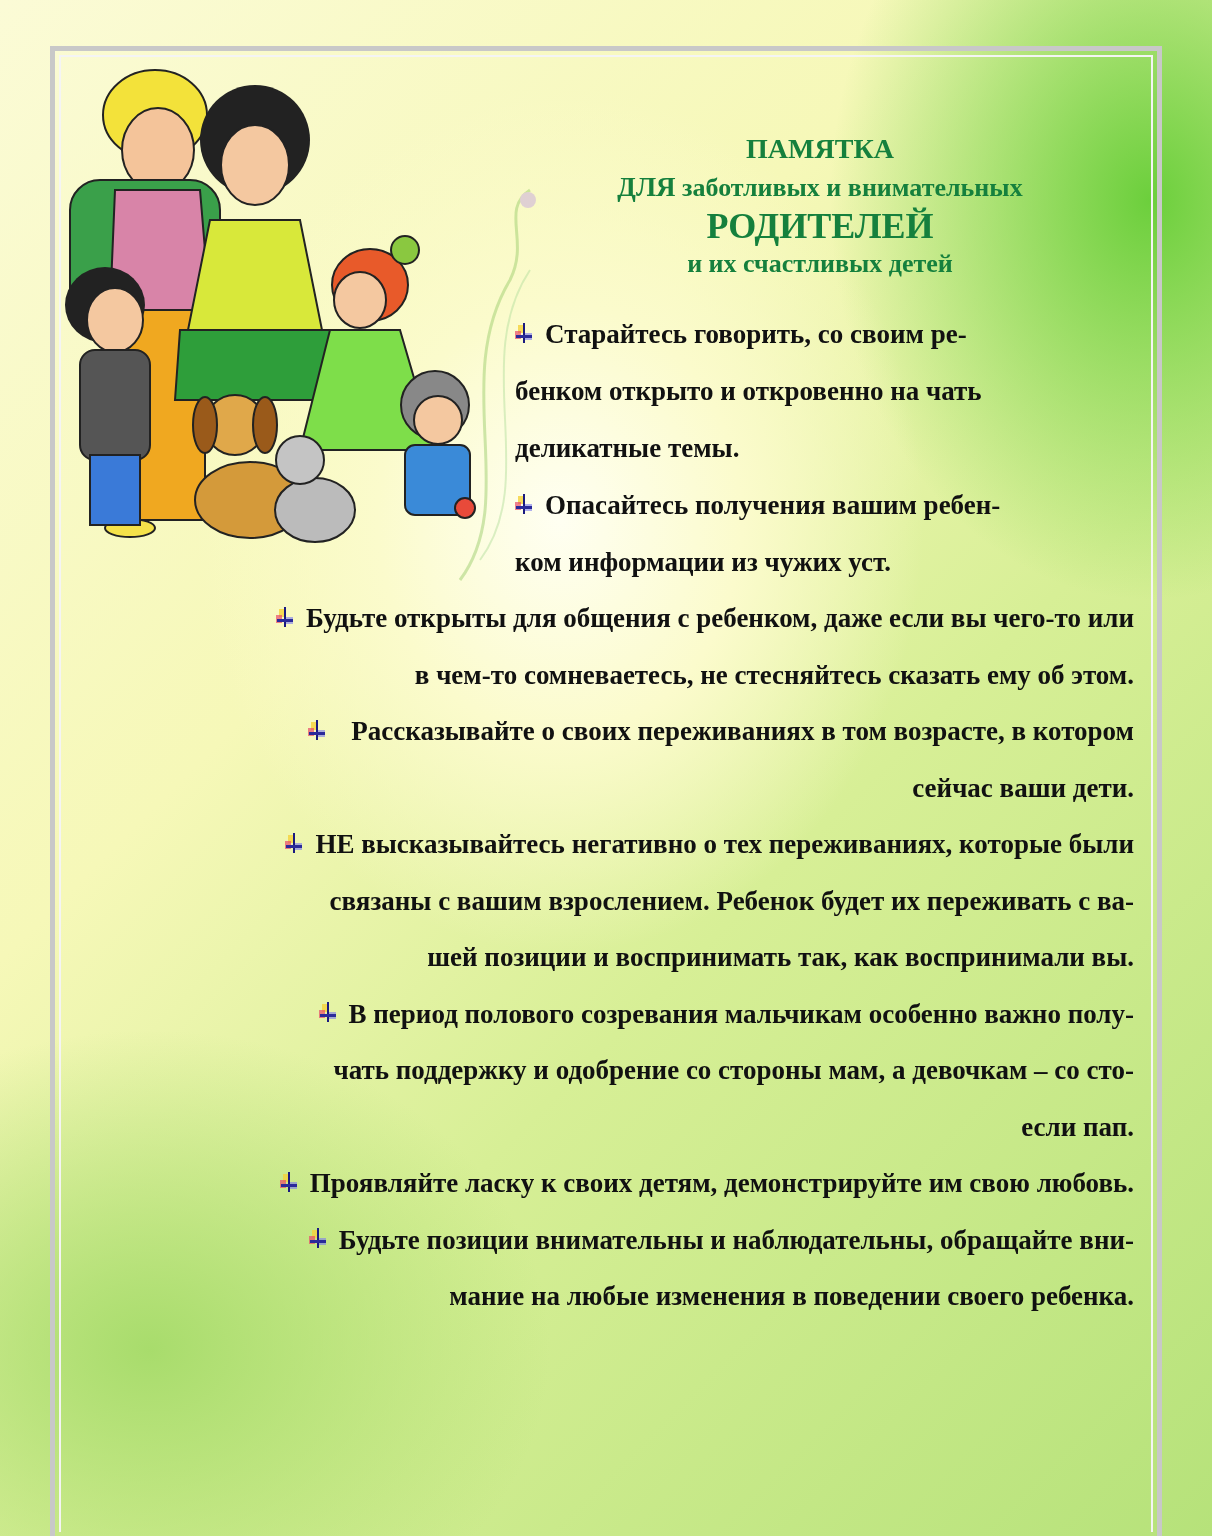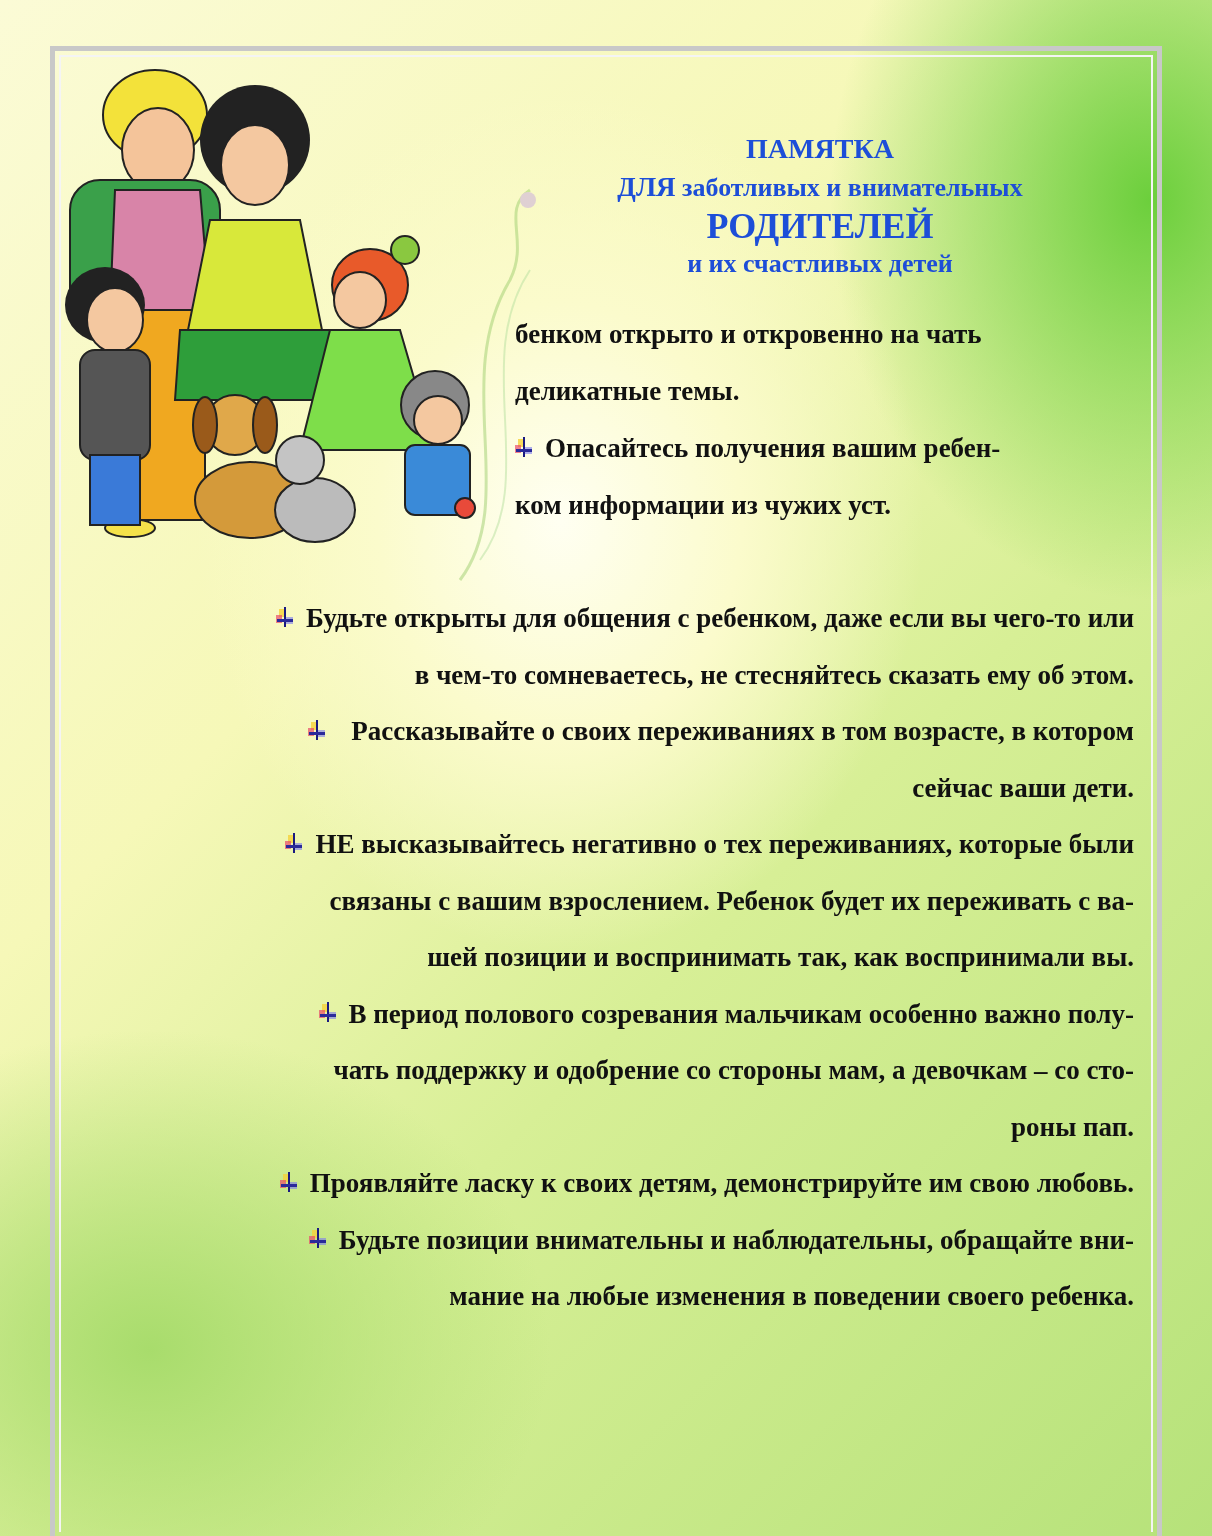--- a/index.html
+++ b/index.html
@@ -20,21 +20,21 @@
     content:""; position:absolute; inset:4px; border:2px solid #f4f4f4; border-bottom:none;
   }
   .illustration {
     position:absolute; left:60px; top:60px; width:440px; height:490px;
   }
   .deco-right {
     position:absolute; left:440px; top:180px; width:120px; height:420px; opacity:0.5;
   }
   .title-block {
     position:absolute; left:560px; top:130px; width:520px; text-align:center;
-    font-weight:bold; color:#1d4ed8; line-height:38px;
+    font-weight:bold; color:#15803d; line-height:38px;
   }
   .title-block .t1 { font-size:28px; }
   .title-block .t2 { font-size:26px; }
   .title-block .t2 .caps { font-size:27px;margin-top:19px; }
   .title-block .t3 { font-size:36px; }
   .title-block .t4 { font-size:26px; }
   .list { position:absolute; color:#111; font-weight:bold; }
   .top-list { left:515px; top:306px; width:610px; font-size:27px; line-height:57px; }
   .main-list { left:74px; top:590px; width:1060px; font-size:27px; line-height:56.5px;text-align:right; }
   .item { position:relative; }
@@ -116,20 +116,21 @@
 
 <div class="title-block">
   <div class="t1">ПАМЯТКА</div>
   <div class="t2"><span class="caps">ДЛЯ</span><span> заботливых и внимательных</span></div>
   <div class="t3">РОДИТЕЛЕЙ</div>
   <div class="t4">и их счастливых детей</div>
 </div>
 
 <div class="list top-list">
   <div class="item">
+    <div><span class="bullet"><i class="y"></i><i class="r"></i><i class="b"></i><i class="v"></i><i class="h"></i></span><span>Старайтесь говорить, со своим ре-</span></div>
     <div class="cont">бенком открыто и откровенно на чать</div>
     <div class="cont">деликатные темы.</div>
   </div>
   <div class="item">
     <div><span class="bullet"><i class="y"></i><i class="r"></i><i class="b"></i><i class="v"></i><i class="h"></i></span><span>Опасайтесь получения вашим ребен-</span></div>
     <div class="cont">ком информации из чужих уст.</div>
   </div>
 </div>
 
 <div class="list main-list">
@@ -142,21 +143,21 @@
     <div class="cont">сейчас ваши дети.</div>
   </div>
   <div class="item">
     <div><span class="bullet"><i class="y"></i><i class="r"></i><i class="b"></i><i class="v"></i><i class="h"></i></span><span>НЕ высказывайтесь негативно о тех переживаниях, которые были</span></div>
     <div class="cont">связаны с вашим взрослением. Ребенок будет их переживать с ва-</div>
     <div class="cont">шей позиции и воспринимать так, как воспринимали вы.</div>
   </div>
   <div class="item">
     <div><span class="bullet"><i class="y"></i><i class="r"></i><i class="b"></i><i class="v"></i><i class="h"></i></span><span>В период полового созревания мальчикам особенно важно полу-</span></div>
     <div class="cont">чать поддержку и одобрение со стороны мам, а девочкам – со сто-</div>
-    <div class="cont">роны пап.</div>
+    <div class="cont">если пап.</div>
   </div>
   <div class="item">
     <div><span class="bullet"><i class="y"></i><i class="r"></i><i class="b"></i><i class="v"></i><i class="h"></i></span><span>Проявляйте ласку к своих детям, демонстрируйте им свою любовь.</span></div>
   </div>
   <div class="item">
     <div><span class="bullet"><i class="y"></i><i class="r"></i><i class="b"></i><i class="v"></i><i class="h"></i></span><span>Будьте позиции внимательны и наблюдательны, обращайте вни-</span></div>
     <div class="cont">мание на любые изменения в поведении своего ребенка.</div>
   </div>
 </div>
 

